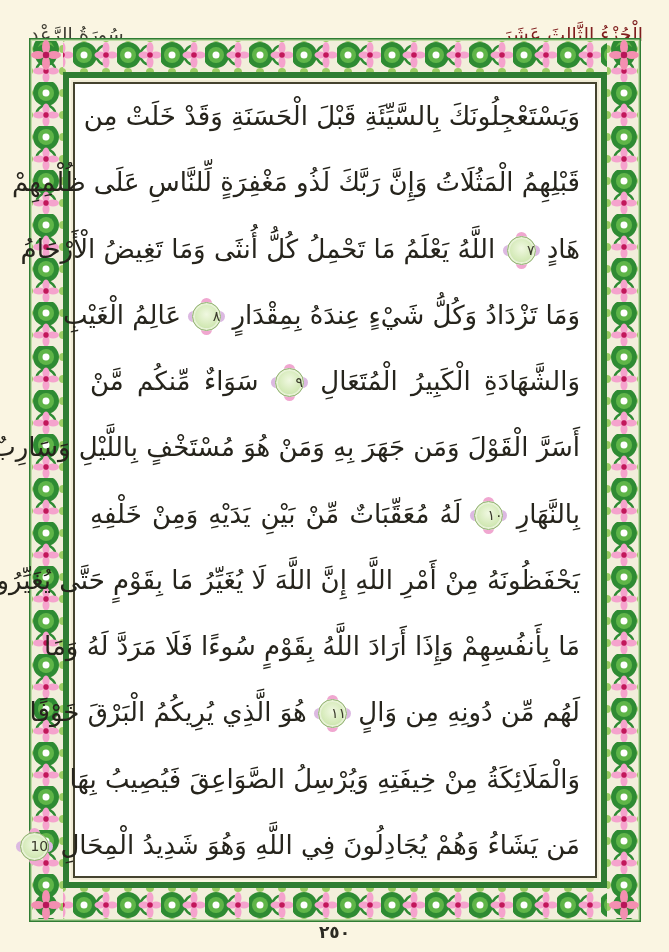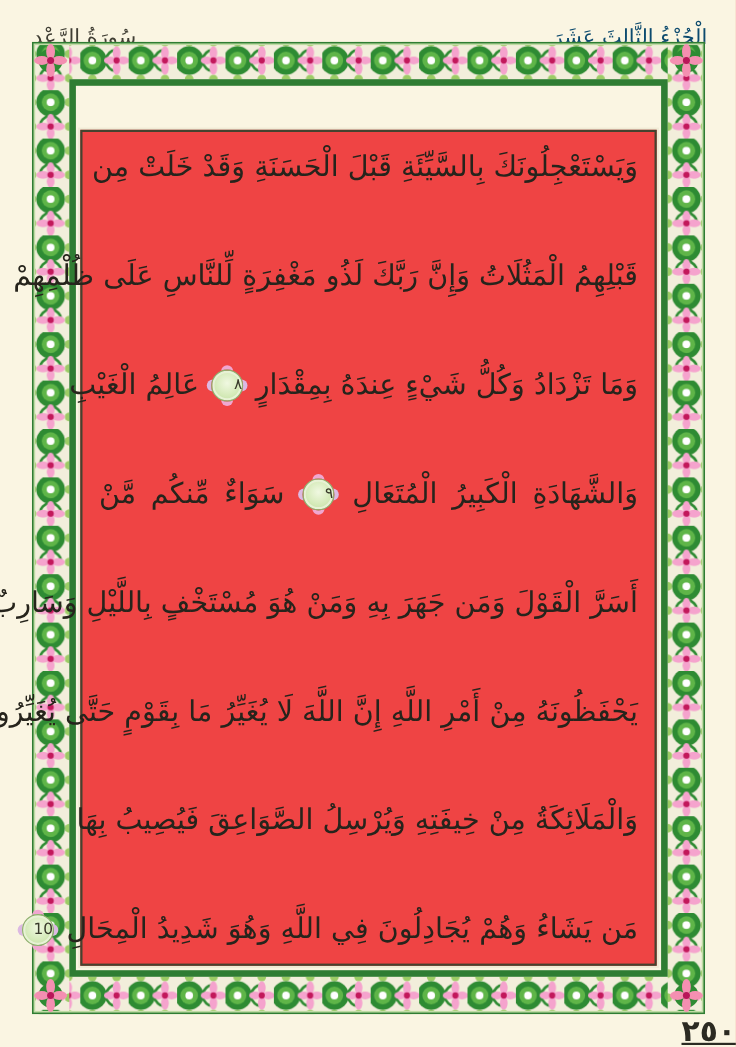--- a/index.html
+++ b/index.html
@@ -5,31 +5,30 @@
   html,body{margin:0;padding:0;}
   body{
     width:669px;height:952px;position:relative;overflow:hidden;
     background:#faf5e2;
     font-family:"DejaVu Sans",sans-serif;
     color:#26241c;
   }
   
   .header{position:absolute;top:16px;left:0;right:0;height:54px;}
   .hdr-left{position:absolute;left:30px;top:7px;font-size:19px;color:#3f3d33;direction:rtl;}
-  .hdr-right{position:absolute;right:26px;top:7px;font-size:19px;color:#0c4a6e;direction:rtl;}
+  .hdr-right{position:absolute;right:26px;top:7px;font-size:19px;color:#7f1d1d;direction:rtl;}
   
   .border-box{position:absolute;left:29px;top:38px;width:612px;height:884px;}
   .border-svg{position:absolute;left:0;top:0;}
   
   .text-frame{
     position:absolute;left:44px;top:44px;right:44px;bottom:44px;
-    background:#ef4444;
+    background:#ffffff;
     border:2px solid #45432f;
     box-shadow:0 0 0 2px #f0ecd6;
-    margin-top:36px;
   }
   .lines{
     position:absolute;inset:0;
     padding:7px 15px 5px 15px;
     display:flex;flex-direction:column;justify-content:space-between;
     direction:rtl;
   }
   .qline{
     direction:rtl;
     text-align:justify;
@@ -50,23 +49,22 @@
       0 -13px 0 -9px #f0a7d0,
       0 13px 0 -9px #f0a7d0,
       -13px 0 0 -9px #dcb9e2,
       13px 0 0 -9px #dcb9e2;
     font-size:14px;vertical-align:middle;color:#3a3a2c;
     margin:0 3px;
   }
   
   .page-number{
     position:absolute;left:0;right:0;top:922px;height:30px;
-    font-size:27px;font-weight:bold;color:#2b2a22;
+    text-align:center;font-size:17px;font-weight:bold;color:#2b2a22;
     letter-spacing:2px;
-    text-decoration:underline;
   }
 </style>
 </head>
 <body>
 
 <div class="header">
   <div class="hdr-left">سُورَةُ الرَّعْدِ</div>
   <div class="hdr-right">الْجُزْءُ الثَّالِثَ عَشَرَ</div>
 </div>
 
@@ -128,23 +126,27 @@
     <use href="#cflower" x="17" y="17"></use>
     <use href="#cflower" x="595" y="17"></use>
     <use href="#cflower" x="17" y="867"></use>
     <use href="#cflower" x="595" y="867"></use>
   </svg>
 
   <div class="text-frame">
     <div class="lines">
         <div class="qline"><span>وَيَسْتَعْجِلُونَكَ بِالسَّيِّئَةِ قَبْلَ الْحَسَنَةِ وَقَدْ خَلَتْ مِن</span></div>
         <div class="qline"><span>قَبْلِهِمُ الْمَثُلَاتُ وَإِنَّ رَبَّكَ لَذُو مَغْفِرَةٍ لِّلنَّاسِ عَلَى ظُلْمِهِمْ</span></div>
+        <div class="qline"><span>هَادٍ</span> <span class="ayah">٧</span> <span>اللَّهُ يَعْلَمُ مَا تَحْمِلُ كُلُّ أُنثَى وَمَا تَغِيضُ الْأَرْحَامُ</span></div>
         <div class="qline"><span>وَمَا تَزْدَادُ وَكُلُّ شَيْءٍ عِندَهُ بِمِقْدَارٍ</span> <span class="ayah">٨</span> <span>عَالِمُ الْغَيْبِ</span></div>
         <div class="qline"><span>وَالشَّهَادَةِ الْكَبِيرُ الْمُتَعَالِ</span> <span class="ayah">٩</span> <span>سَوَاءٌ مِّنكُم مَّنْ</span></div>
         <div class="qline"><span>أَسَرَّ الْقَوْلَ وَمَن جَهَرَ بِهِ وَمَنْ هُوَ مُسْتَخْفٍ بِاللَّيْلِ وَسَارِبٌ</span></div>
+        <div class="qline"><span>بِالنَّهَارِ</span> <span class="ayah">١٠</span> <span>لَهُ مُعَقِّبَاتٌ مِّنْ بَيْنِ يَدَيْهِ وَمِنْ خَلْفِهِ</span></div>
         <div class="qline"><span>يَحْفَظُونَهُ مِنْ أَمْرِ اللَّهِ إِنَّ اللَّهَ لَا يُغَيِّرُ مَا بِقَوْمٍ حَتَّى يُغَيِّرُوا</span></div>
+        <div class="qline"><span>مَا بِأَنفُسِهِمْ وَإِذَا أَرَادَ اللَّهُ بِقَوْمٍ سُوءًا فَلَا مَرَدَّ لَهُ وَمَا</span></div>
+        <div class="qline"><span>لَهُم مِّن دُونِهِ مِن وَالٍ</span> <span class="ayah">١١</span> <span>هُوَ الَّذِي يُرِيكُمُ الْبَرْقَ خَوْفًا</span></div>
         <div class="qline"><span>وَالْمَلَائِكَةُ مِنْ خِيفَتِهِ وَيُرْسِلُ الصَّوَاعِقَ فَيُصِيبُ بِهَا</span></div>
         <div class="qline"><span>مَن يَشَاءُ وَهُمْ يُجَادِلُونَ فِي اللَّهِ وَهُوَ شَدِيدُ الْمِحَالِ</span> <span class="ayah">10</span></div>
       </div>
   </div>
 </div>
 
 <div class="page-number">٢٥٠</div>
 
 </body></html>

